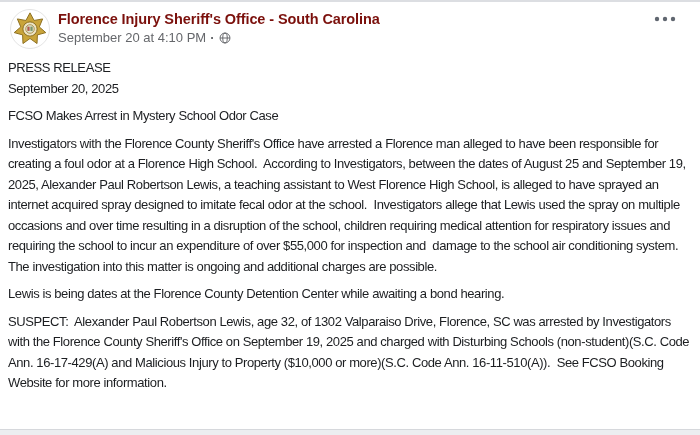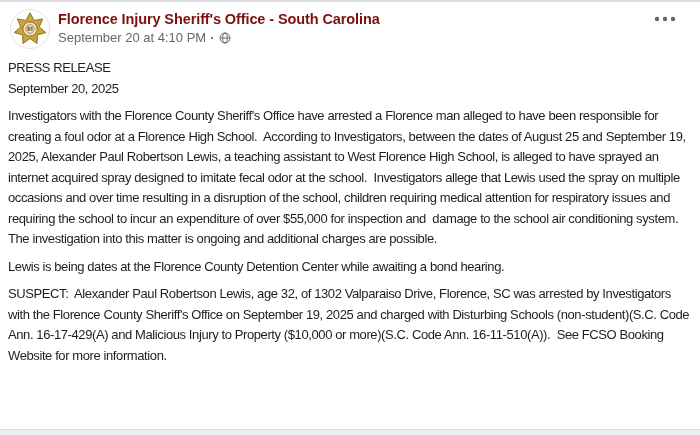--- a/index.html
+++ b/index.html
@@ -100,20 +100,21 @@
           <circle cx="19" cy="3" r="2.2" fill="#606770"></circle>
         </svg>
       </span>
     </div>
 
   </div>
 
   <div class="body">
     <p>PRESS RELEASE
 September 20, 2025</p>
+    <p>FCSO Makes Arrest in Mystery School Odor Case</p>
     <p>Investigators with the Florence County Sheriff's Office have arrested a Florence man alleged to have been responsible for creating a foul odor at a Florence High School.  According to Investigators, between the dates of August 25 and September 19, 2025, Alexander Paul Robertson Lewis, a teaching assistant to West Florence High School, is alleged to have sprayed an internet acquired spray designed to imitate fecal odor at the school.  Investigators allege that Lewis used the spray on multiple occasions and over time resulting in a disruption of the school, children requiring medical attention for respiratory issues and requiring the school to incur an expenditure of over $55,000 for inspection and  damage to the school air conditioning system.  The investigation into this matter is ongoing and additional charges are possible.</p>
     <p>Lewis is being dates at the Florence County Detention Center while awaiting a bond hearing.</p>
     <p>SUSPECT:  Alexander Paul Robertson Lewis, age 32, of 1302 Valparaiso Drive, Florence, SC was arrested by Investigators with the Florence County Sheriff's Office on September 19, 2025 and charged with Disturbing Schools (non-student)(S.C. Code Ann. 16-17-429(A) and Malicious Injury to Property ($10,000 or more)(S.C. Code Ann. 16-11-510(A)).  See FCSO Booking Website for more information.</p>
   </div>
 
   <div class="bottom-strip"></div>
 
 </div>
 
 </body></html>

